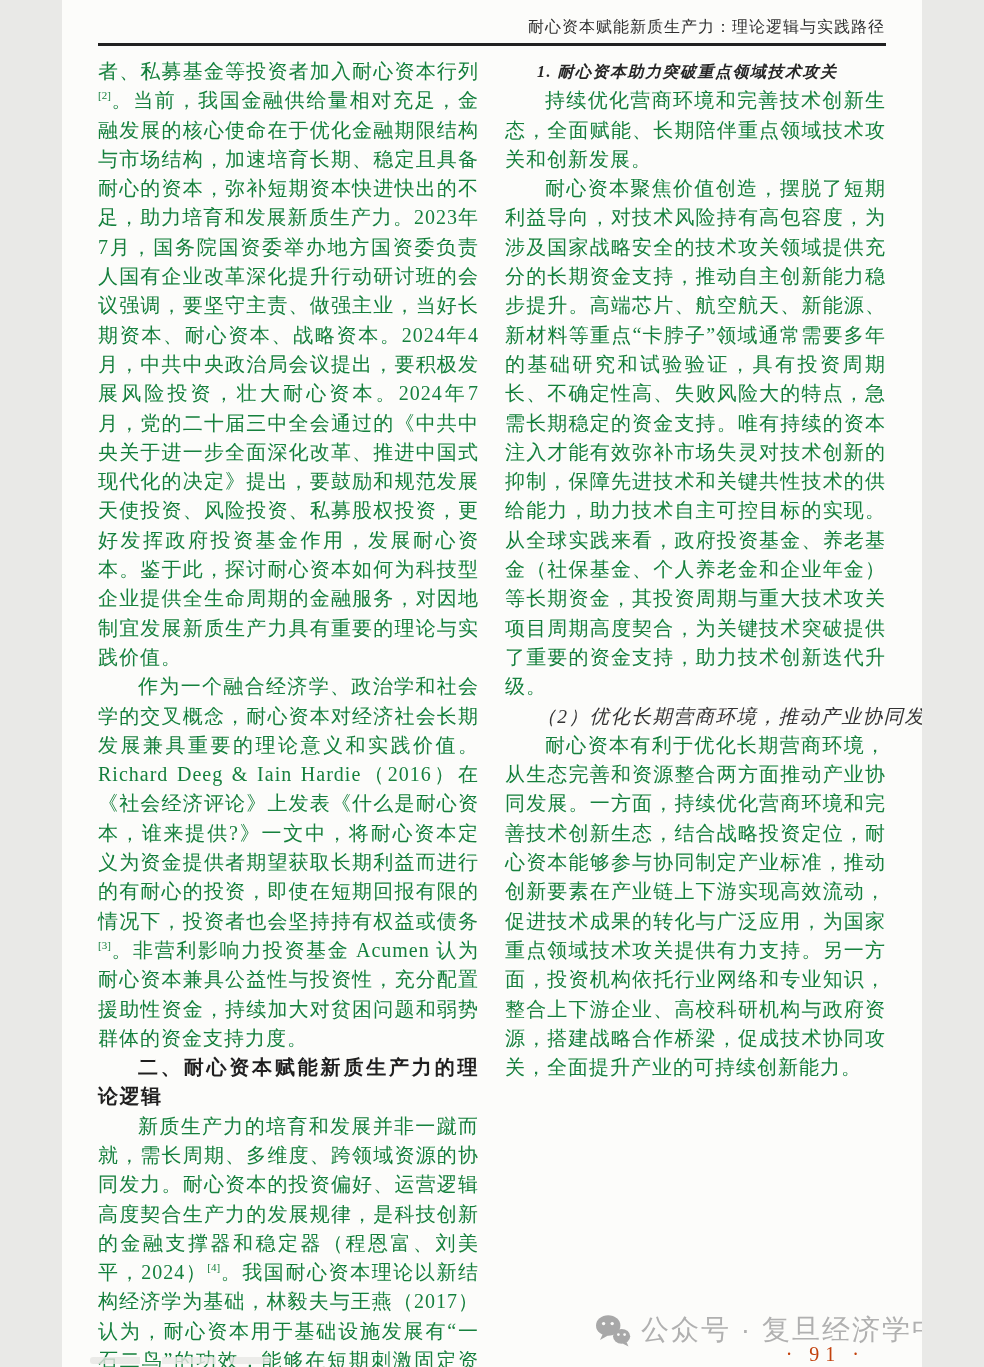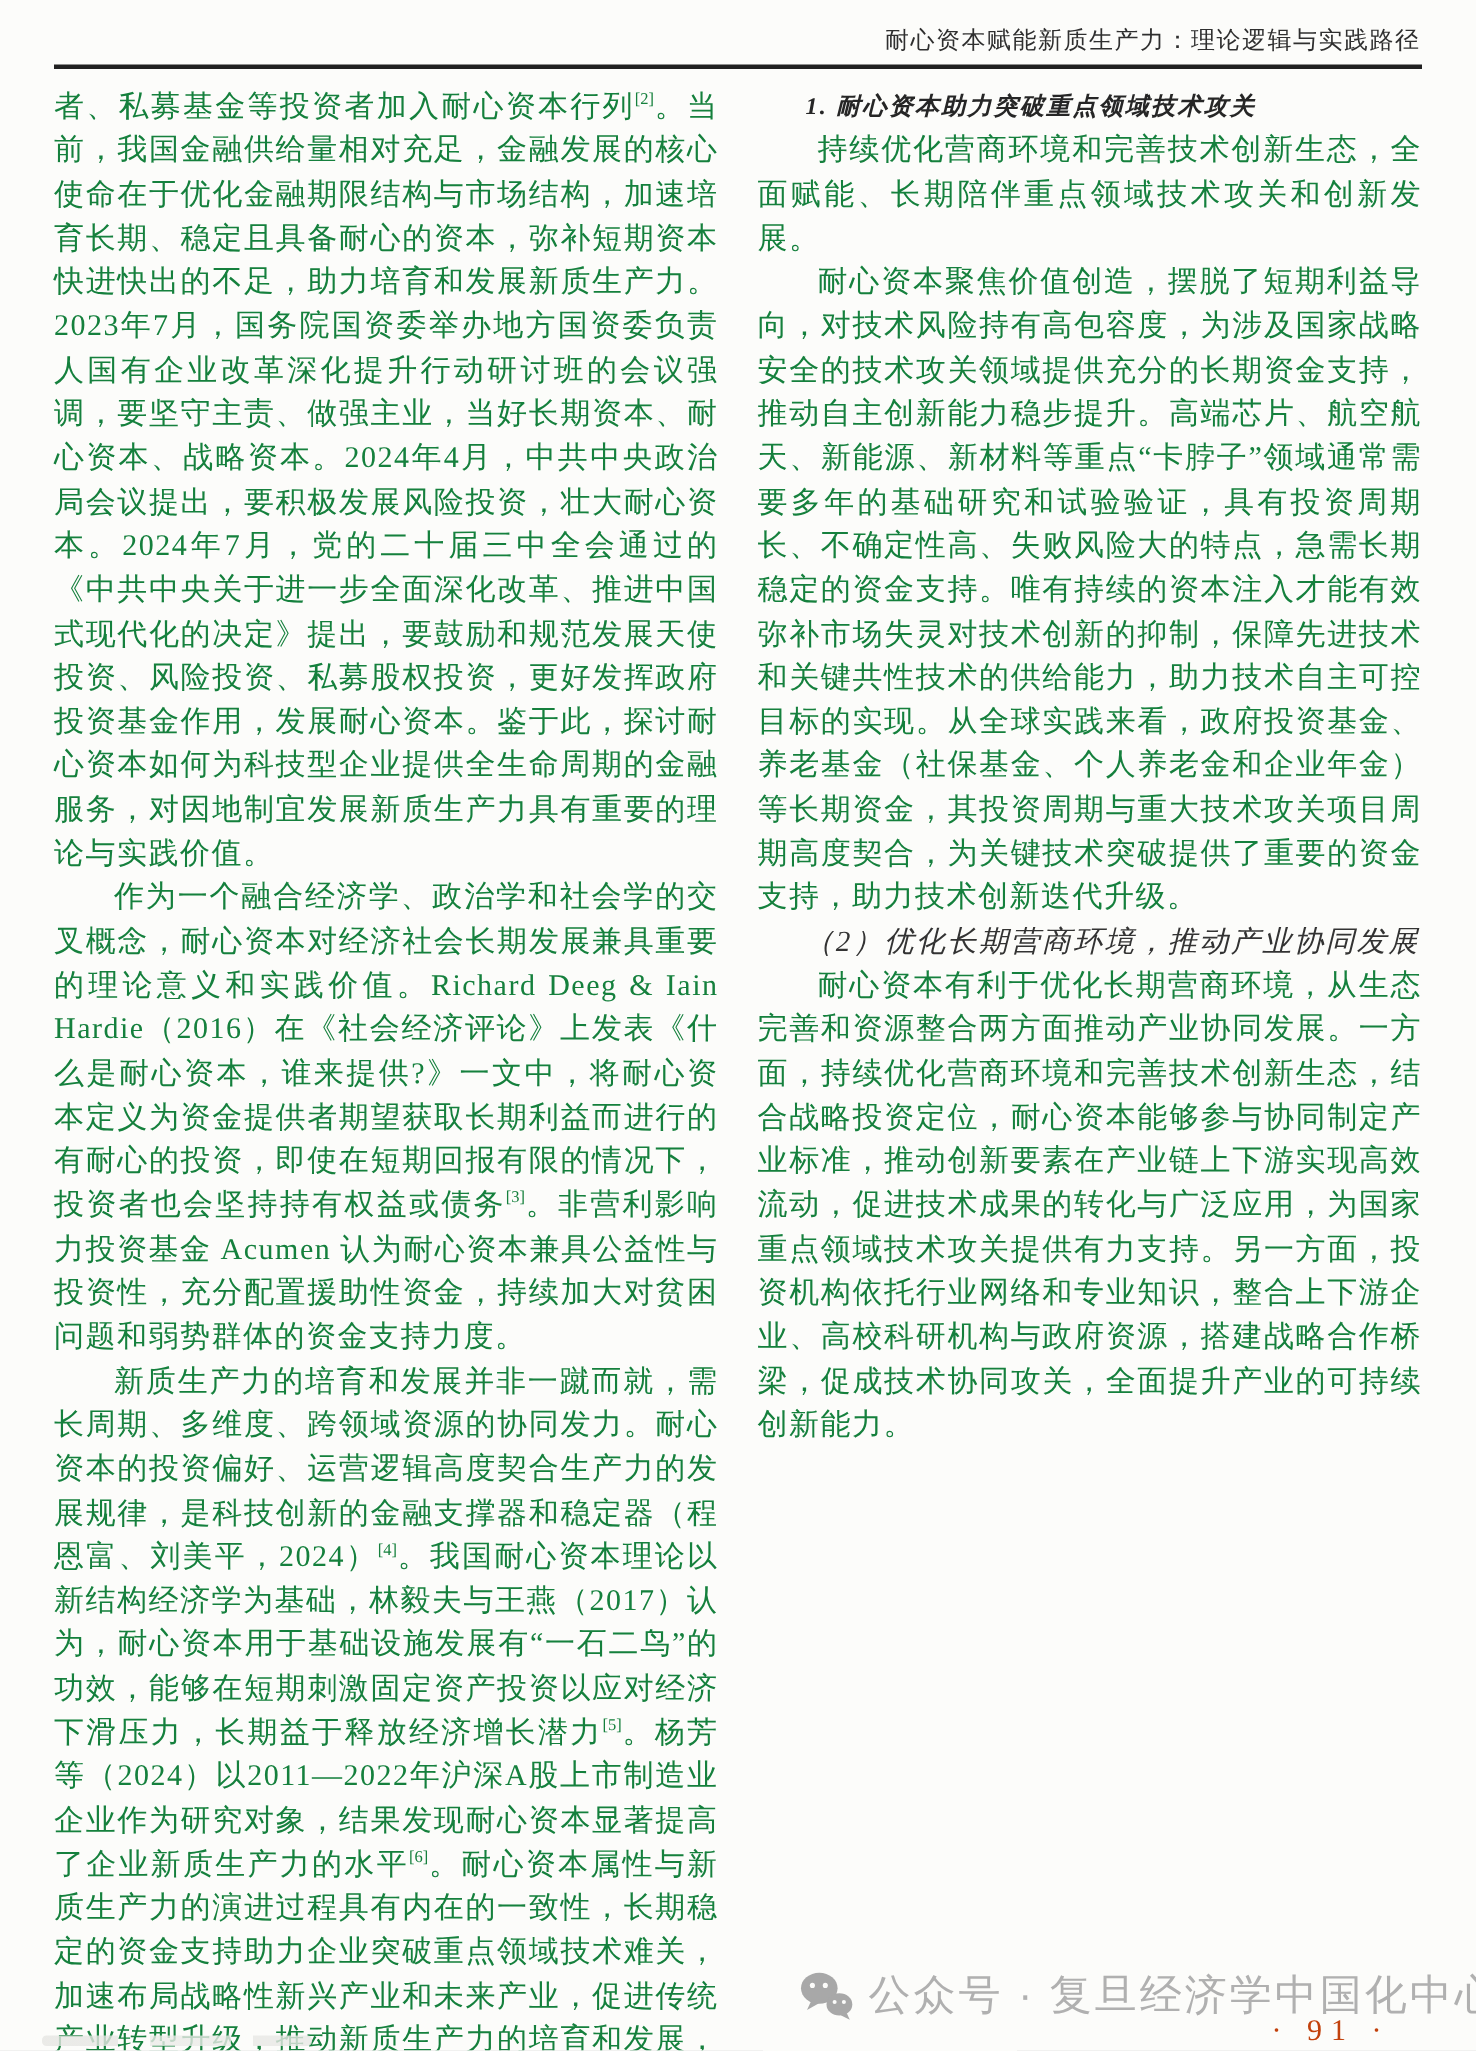--- a/index.html
+++ b/index.html
@@ -1,18 +1,18 @@
 <!DOCTYPE html>
 <html><head>
 <meta charset="utf-8">
 <style>
   html,body{margin:0;padding:0;background:#e9e9e7;}
   .page{
     position:relative;
-    width:984px;height:1367px;
+    width:860px;height:1367px;
     margin:0 auto;
     background:#fcfcfa;
     font-family:"Liberation Serif","DejaVu Serif",serif;
     color:#3d3d3d;
     overflow:hidden;
     box-sizing:border-box;
   }
   .running-header{
     position:absolute;top:17px;right:37px;
     font-size:16px;letter-spacing:1px;color:#2f2f2f;
@@ -77,20 +77,21 @@
 <div class="page">
 
   <div class="running-header">耐心资本赋能新质生产力：理论逻辑与实践路径</div>
   <div class="header-rule"></div>
 
   <div class="content">
 
     <div class="col">
       <p class="body no-indent">者、私募基金等投资者加入耐心资本行列<sup>[2]</sup>。当前，我国金融供给量相对充足，金融发展的核心使命在于优化金融期限结构与市场结构，加速培育长期、稳定且具备耐心的资本，弥补短期资本快进快出的不足，助力培育和发展新质生产力。2023年7月，国务院国资委举办地方国资委负责人国有企业改革深化提升行动研讨班的会议强调，要坚守主责、做强主业，当好长期资本、耐心资本、战略资本。2024年4月，中共中央政治局会议提出，要积极发展风险投资，壮大耐心资本。2024年7月，党的二十届三中全会通过的《中共中央关于进一步全面深化改革、推进中国式现代化的决定》提出，要鼓励和规范发展天使投资、风险投资、私募股权投资，更好发挥政府投资基金作用，发展耐心资本。鉴于此，探讨耐心资本如何为科技型企业提供全生命周期的金融服务，对因地制宜发展新质生产力具有重要的理论与实践价值。</p>
       <p class="body">作为一个融合经济学、政治学和社会学的交叉概念，耐心资本对经济社会长期发展兼具重要的理论意义和实践价值。Richard Deeg &amp; Iain Hardie（2016）在《社会经济评论》上发表《什么是耐心资本，谁来提供?》一文中，将耐心资本定义为资金提供者期望获取长期利益而进行的有耐心的投资，即使在短期回报有限的情况下，投资者也会坚持持有权益或债务<sup>[3]</sup>。非营利影响力投资基金 Acumen 认为耐心资本兼具公益性与投资性，充分配置援助性资金，持续加大对贫困问题和弱势群体的资金支持力度。</p>
+      <p class="h-hei">二、耐心资本赋能新质生产力的理论逻辑</p>
       <p class="body">新质生产力的培育和发展并非一蹴而就，需长周期、多维度、跨领域资源的协同发力。耐心资本的投资偏好、运营逻辑高度契合生产力的发展规律，是科技创新的金融支撑器和稳定器（程恩富、刘美平，2024）<sup>[4]</sup>。我国耐心资本理论以新结构经济学为基础，林毅夫与王燕（2017）认为，耐心资本用于基础设施发展有“一石二鸟”的功效，能够在短期刺激固定资产投资以应对经济下滑压力，长期益于释放经济增长潜力<sup>[5]</sup>。杨芳等（2024）以2011—2022年沪深A股上市制造业企业作为研究对象，结果发现耐心资本显著提高了企业新质生产力的水平<sup>[6]</sup>。耐心资本属性与新质生产力的演进过程具有内在的一致性，长期稳定的资金支持助力企业突破重点领域技术难关，加速布局战略性新兴产业和未来产业，促进传统产业转型升级，推动新质生产力的培育和发展，实现高水平科技自立自强，激发经济发展新动能。</p>
     </div>
 
     <div class="col">
       <p class="h-kai">1. 耐心资本助力突破重点领域技术攻关</p>
       <p class="body">持续优化营商环境和完善技术创新生态，全面赋能、长期陪伴重点领域技术攻关和创新发展。</p>
       <p class="body">耐心资本聚焦价值创造，摆脱了短期利益导向，对技术风险持有高包容度，为涉及国家战略安全的技术攻关领域提供充分的长期资金支持，推动自主创新能力稳步提升。高端芯片、航空航天、新能源、新材料等重点“卡脖子”领域通常需要多年的基础研究和试验验证，具有投资周期长、不确定性高、失败风险大的特点，急需长期稳定的资金支持。唯有持续的资本注入才能有效弥补市场失灵对技术创新的抑制，保障先进技术和关键共性技术的供给能力，助力技术自主可控目标的实现。从全球实践来看，政府投资基金、养老基金（社保基金、个人养老金和企业年金）等长期资金，其投资周期与重大技术攻关项目周期高度契合，为关键技术突破提供了重要的资金支持，助力技术创新迭代升级。</p>
       <p class="sub-kai">（2）优化长期营商环境，推动产业协同发展</p>
       <p class="body">耐心资本有利于优化长期营商环境，从生态完善和资源整合两方面推动产业协同发展。一方面，持续优化营商环境和完善技术创新生态，结合战略投资定位，耐心资本能够参与协同制定产业标准，推动创新要素在产业链上下游实现高效流动，促进技术成果的转化与广泛应用，为国家重点领域技术攻关提供有力支持。另一方面，投资机构依托行业网络和专业知识，整合上下游企业、高校科研机构与政府资源，搭建战略合作桥梁，促成技术协同攻关，全面提升产业的可持续创新能力。</p>
 

